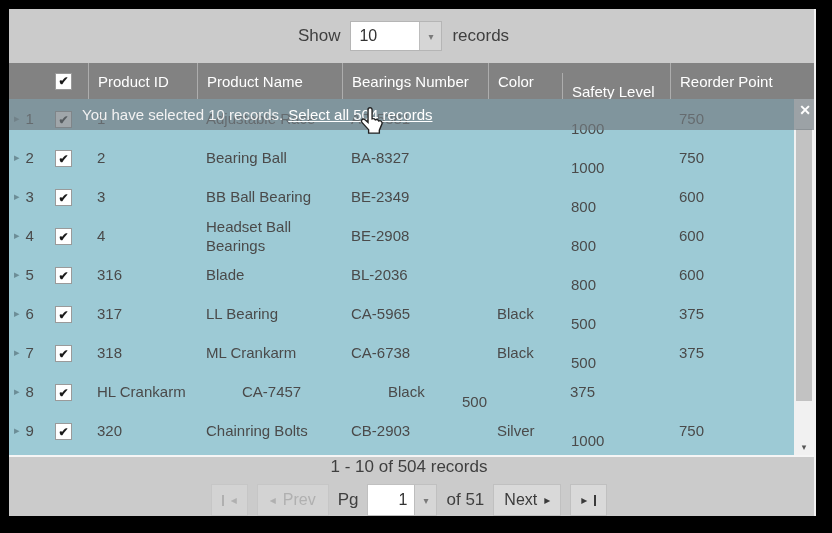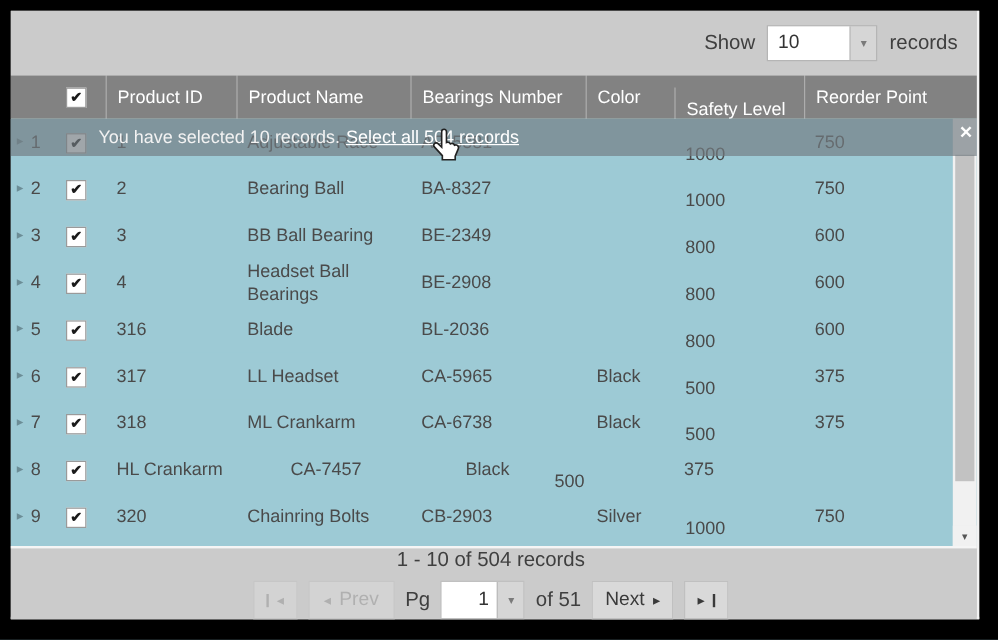--- a/index.html
+++ b/index.html
@@ -4,21 +4,21 @@
 <style>
   * { margin:0; padding:0; box-sizing:border-box; }
   html,body { width:832px; height:533px; background:#000; overflow:hidden;
               font-family:"Liberation Sans", sans-serif; }
 
   .widget { position:absolute; left:9px; top:9px; width:807px; height:507px;
             background:#cbcbcb; border-right:2px solid #f2f2f2; border-bottom:2px solid #f2f2f2; }
 
   
   .topbar { height:54px; background:#cbcbcb; display:flex; align-items:center;
-            justify-content:flex-end; padding-right:16px; gap:10px;
+            justify-content:center; padding-right:16px; gap:10px;
             color:#3f3f3f; font-size:17px; }
   .combo { display:flex; border:1px solid #b5b5b5; height:30px; }
   .combo input { width:68px; border:none; background:#fff; font-size:16px; color:#333;
                  padding:0 8px; font-family:"Liberation Sans", sans-serif; outline:none; }
   .combo .drop { width:22px; background:#d6d6d6; border-left:1px solid #bdbdbd;
                  display:flex; align-items:center; justify-content:center;
                  color:#7a7a7a; font-size:10px; cursor:default; }
 
   
   .ghead { height:36px; background:#828282; display:flex; align-items:center;
@@ -222,21 +222,21 @@
     <div class="cell c-exp">
       <span class="exp">▸</span>
       <span class="rownum">6</span>
     </div>
     <div class="cell c-check">
       <span class="checkbox">
         <span class="tick">✔</span>
       </span>
     </div>
     <div class="cell c-id f-id">317</div>
-    <div class="cell c-name f-name">LL Headset</div>
+    <div class="cell c-name f-name">LL Bearing</div>
     <div class="cell c-number f-number">CA-5965</div>
     <div class="cell c-color f-color">Black</div>
     <div class="cell c-safety f-safety">500</div>
     <div class="cell c-reorder f-reorder">375</div>
   </div>
 
   <div class="row">
     <div class="cell c-exp">
       <span class="exp">▸</span>
       <span class="rownum">7</span>

